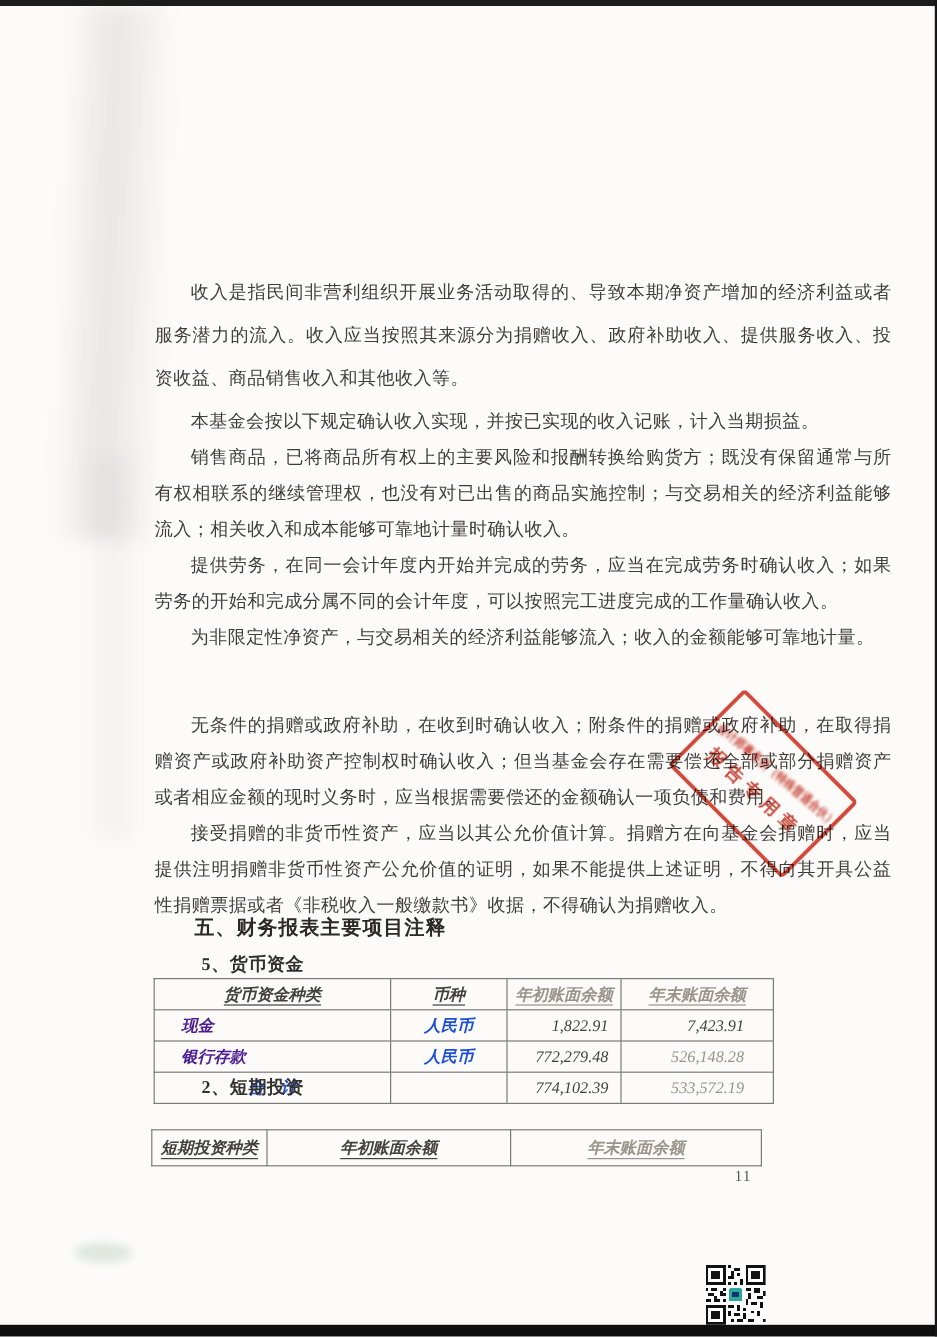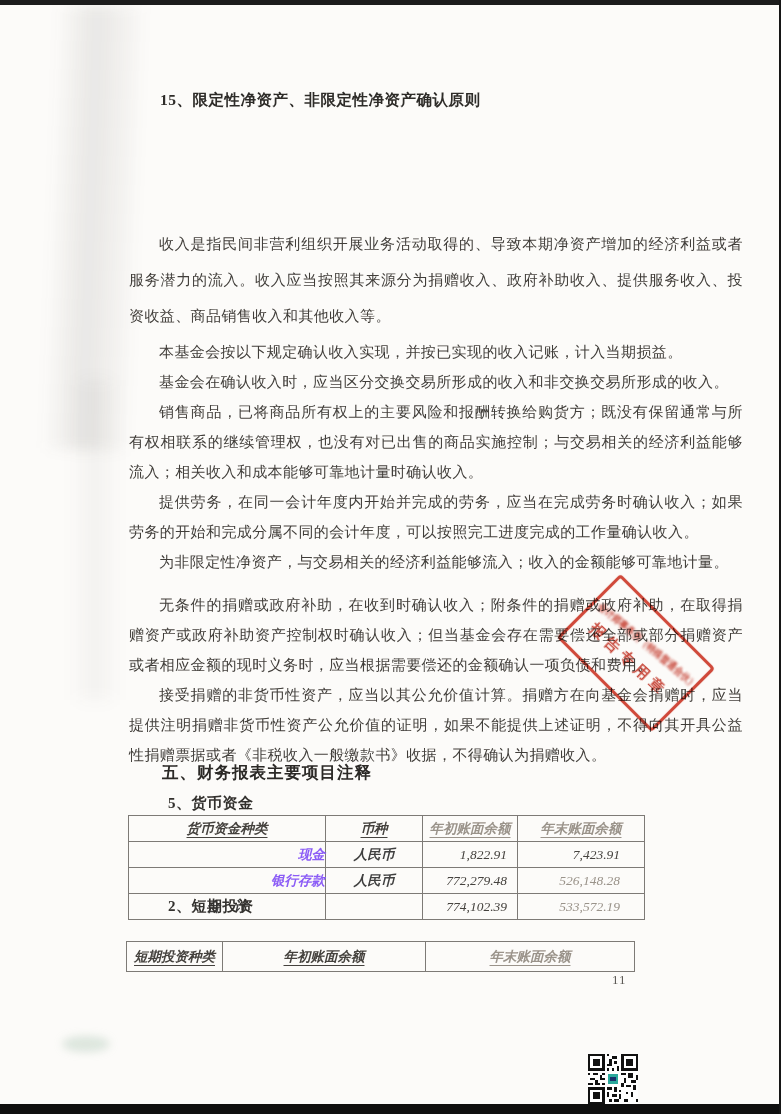--- a/index.html
+++ b/index.html
@@ -37,22 +37,22 @@
   .lh30{line-height:30px;}
 
   .h-major{position:absolute;left:129px;font-weight:bold;font-size:16.5px;color:#2b2926;text-indent:2em;letter-spacing:1px;margin:0;}
   .h-sub{position:absolute;left:129px;font-weight:bold;font-size:15px;color:#33312e;text-indent:2.6em;letter-spacing:0.5px;margin:0;}
 
   table{border-collapse:collapse;table-layout:fixed;background:transparent;}
   .tbl{position:absolute;font-size:13.5px;color:#45423e;font-style:italic;}
   .tbl td{border:1.2px solid #7d7a76;padding:0;vertical-align:middle;height:25px;}
   .tbl .hd{text-align:center;font-weight:bold;}
   .tbl .hd span{text-decoration:underline;text-underline-offset:4px;text-decoration-thickness:1px;}
-  .tbl .lbl{text-align:right;padding-left:6px;font-weight:bold;color:#8b5cf6;}
-  .tbl .ctr{text-align:center;font-weight:bold;color:#404040;}
+  .tbl .lbl{text-align:left;padding-left:22px;font-weight:bold;color:#4c1d95;}
+  .tbl .ctr{text-align:center;font-weight:bold;color:#1d4ed8;}
   .tbl .num{text-align:right;padding-right:10px;font-family:"Liberation Serif","DejaVu Serif",serif;}
   .tbl .num4{text-align:right;padding-right:24px;}
   .faded{color:#9a938a;}
   .faded span{text-decoration-color:#a89f94;}
 
   .page-num{position:absolute;left:612px;top:972px;font-size:13px;color:#5d5a56;letter-spacing:1px;}
 
   
   .seal{
     position:absolute;left:569px;top:608px;width:128px;height:84px;
@@ -75,30 +75,28 @@
 </style>
 </head>
 <body>
 
 <div class="page">
   <div class="scan-shadow"></div>
   <div class="scan-shadow2"></div>
   <div class="smudge"></div>
 
   <div class="tblock" style="top:88px;">
-    <p class="h-num">15、限定性净资产、非限定性净资产确认原则</p>
   </div>
 
   <div class="tblock" style="top:226px;">
     <p class="para lh36">收入是指民间非营利组织开展业务活动取得的、导致本期净资产增加的经济利益或者服务潜力的流入。收入应当按照其来源分为捐赠收入、政府补助收入、提供服务收入、投资收益、商品销售收入和其他收入等。</p>
   </div>
 
   <div class="tblock" style="top:337px;">
     <p class="para lh30">本基金会按以下规定确认收入实现，并按已实现的收入记账，计入当期损益。</p>
-    <p class="para lh30">基金会在确认收入时，应当区分交换交易所形成的收入和非交换交易所形成的收入。</p>
     <p class="para lh30">销售商品，已将商品所有权上的主要风险和报酬转换给购货方；既没有保留通常与所有权相联系的继续管理权，也没有对已出售的商品实施控制；与交易相关的经济利益能够流入；相关收入和成本能够可靠地计量时确认收入。</p>
     <p class="para lh30">提供劳务，在同一会计年度内开始并完成的劳务，应当在完成劳务时确认收入；如果劳务的开始和完成分属不同的会计年度，可以按照完工进度完成的工作量确认收入。</p>
     <p class="para lh30">为非限定性净资产，与交易相关的经济利益能够流入；收入的金额能够可靠地计量。</p>
   </div>
 
   <div class="tblock" style="top:590px;">
     <p class="para lh30">无条件的捐赠或政府补助，在收到时确认收入；附条件的捐赠或政府补助，在取得捐赠资产或政府补助资产控制权时确认收入；但当基金会存在需要偿还全部或部分捐赠资产或者相应金额的现时义务时，应当根据需要偿还的金额确认一项负债和费用。</p>
     <p class="para lh30">接受捐赠的非货币性资产，应当以其公允价值计算。捐赠方在向基金会捐赠时，应当提供注明捐赠非货币性资产公允价值的证明，如果不能提供上述证明，不得向其开具公益性捐赠票据或者《非税收入一般缴款书》收据，不得确认为捐赠收入。</p>
   </div>
 

